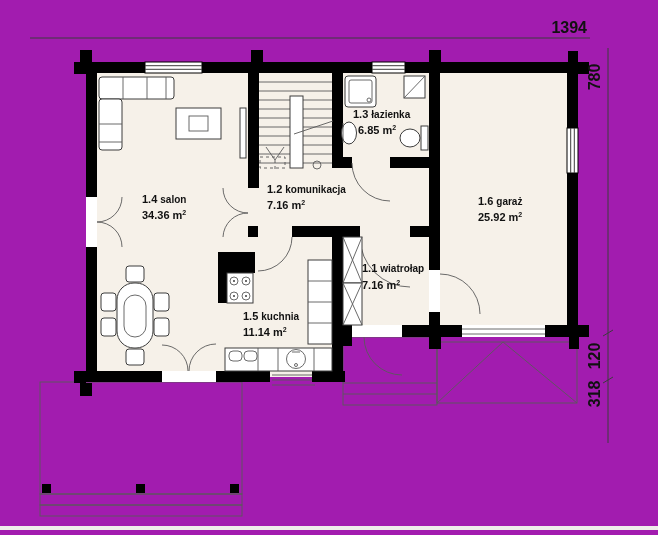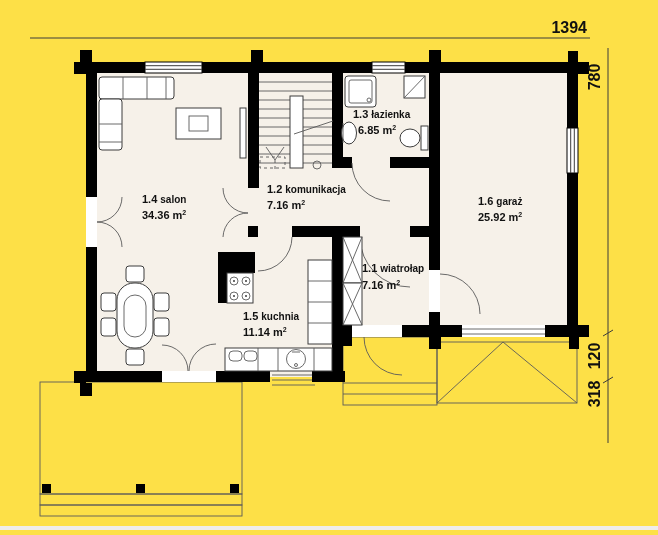--- a/index.html
+++ b/index.html
@@ -1,16 +1,16 @@
 <!DOCTYPE html>
 <html><head>
 <meta charset="utf-8">
 <style>
   html,body{margin:0;padding:0;background:#ffffff;}
-  .stage{position:relative;width:658px;height:535px;background:#fde047;overflow:hidden;}
+  .stage{position:relative;width:658px;height:535px;background:#a21caf;overflow:hidden;}
   svg{display:block;}
   .wall{fill:#000000;stroke:none;}
   .ln{stroke:#3c3c3c;stroke-width:1;fill:none;}
   .thin{stroke:#5a5a5a;stroke-width:0.9;fill:none;}
   .fw{fill:#ffffff;stroke:#3c3c3c;stroke-width:1;}
   .win{fill:#ffffff;stroke:#000000;stroke-width:1;}
   .gap{fill:#ffffff;stroke:none;}
   .dimtxt{font:bold 16px "Liberation Sans",sans-serif;fill:#111111;}
   .rlabel{font:bold 11px "Liberation Sans",sans-serif;fill:#111111;}
   .rname{font-size:10px;}

